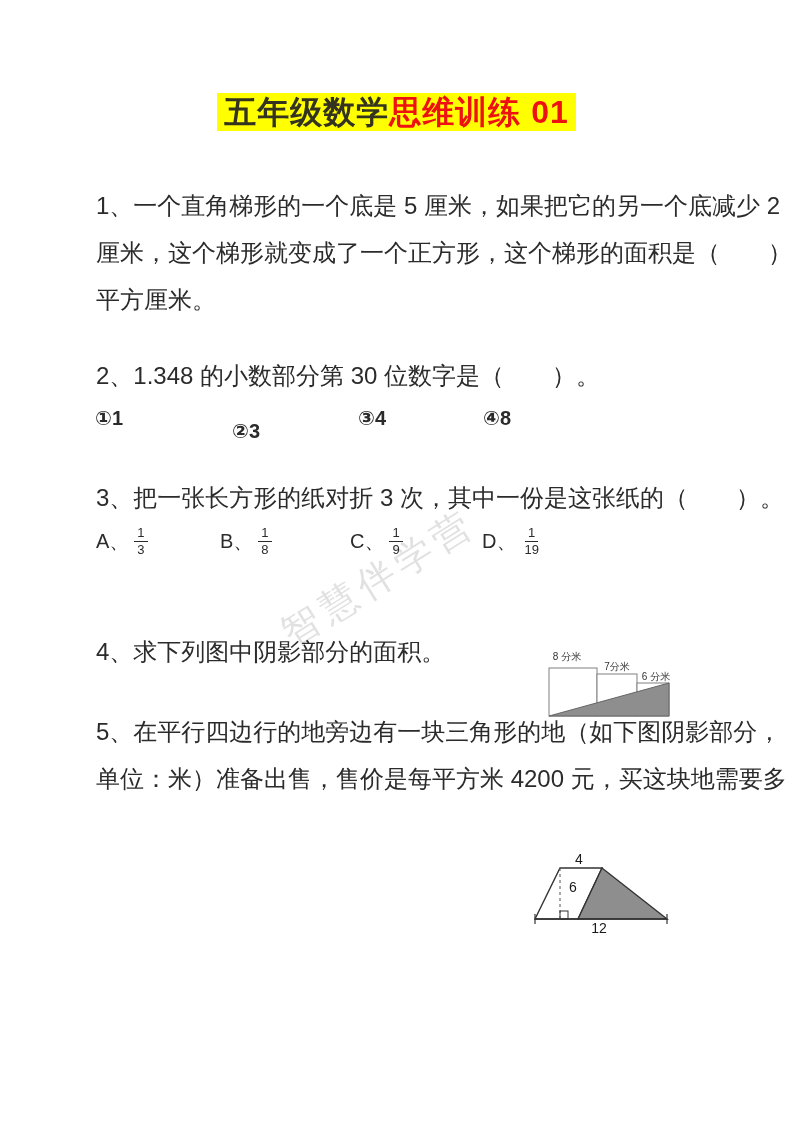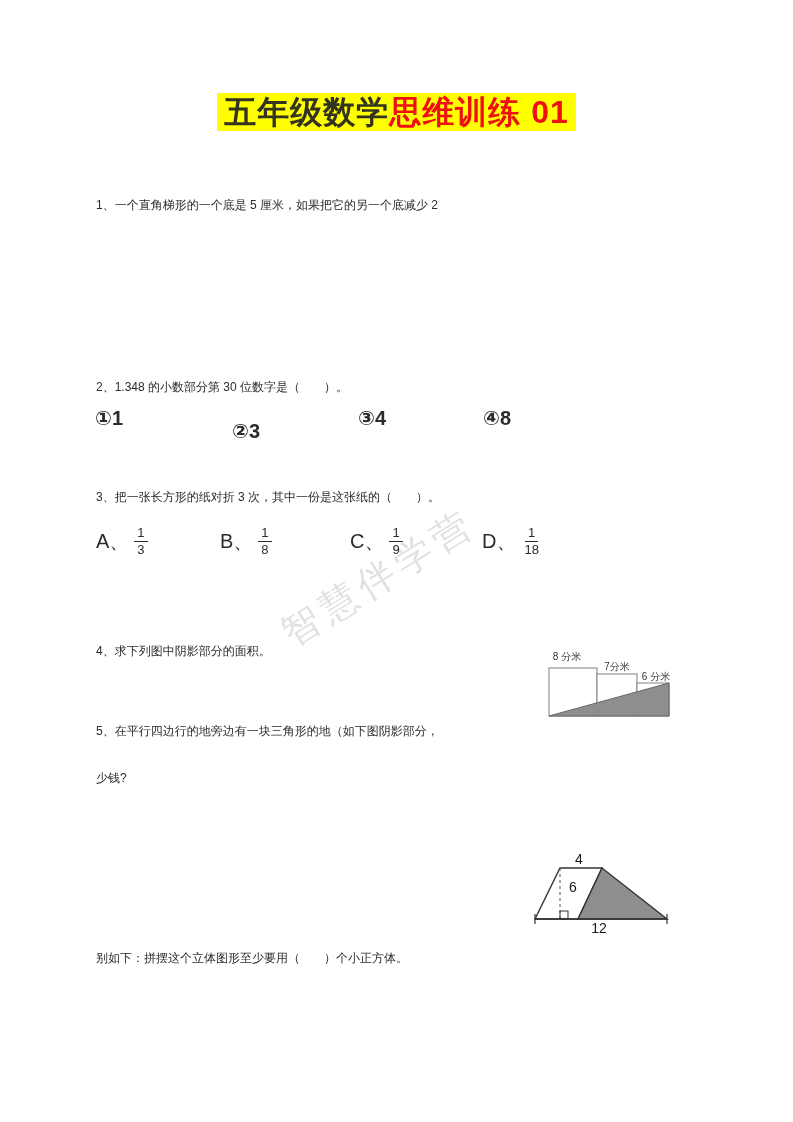--- a/index.html
+++ b/index.html
@@ -47,21 +47,21 @@
     color: rgba(120, 120, 120, 0.22);
     white-space: nowrap;
     pointer-events: none;
   }
 
   
   .q {
     position: absolute;
     left: 96px;
     width: 640px;
-    font-size: 12px;
+    font-size: 24px;
   }
   .line {
     height: 47px;
     line-height: 47px;
     white-space: pre;
   }
 
   
   .opt {
     position: absolute;
@@ -105,24 +105,26 @@
 <div class="page">
 
   <div class="title-wrap">
     <h1 class="title"><span class="t-black">五年级数学</span><span class="t-red">思维训练 01</span></h1>
   </div>
 
   <div class="watermark">智慧伴学营</div>
 
   <section class="q" style="top:182px">
     <div class="line">1、一个直角梯形的一个底是 5 厘米，如果把它的另一个底减少 2</div>
-  </section>
-
-  <section>
-    <div class="q" style="top:364px">
+    <div class="line">厘米，这个梯形就变成了一个正方形，这个梯形的面积是（　　）</div>
+    <div class="line">平方厘米。</div>
+  </section>
+
+  <section>
+    <div class="q" style="top:352px">
       <div class="line">2、1.348 的小数部分第 30 位数字是（　　）。</div>
     </div>
     <span class="opt" style="left:95px;  top:407px">①1</span>
     <span class="opt" style="left:232px; top:420px">②3</span>
     <span class="opt" style="left:358px; top:407px">③4</span>
     <span class="opt" style="left:483px; top:407px">④8</span>
   </section>
 
   <section>
     <div class="q" style="top:474px">
@@ -146,21 +148,21 @@
       <span>C、</span>
       <span class="frac">
         <span class="num">1</span>
         <span class="den">9</span>
       </span>
     </div>
     <div class="q3opt" style="left:482px; top:521px">
       <span>D、</span>
       <span class="frac">
         <span class="num">1</span>
-        <span class="den">18</span>
+        <span class="den">19</span>
       </span>
     </div>
   </section>
 
   <section>
     <div class="q" style="top:628px">
       <div class="line">4、求下列图中阴影部分的面积。</div>
     </div>
     <div class="fig" style="left:540px; top:640px">
       <svg width="140" height="82" viewBox="0 0 140 82">
@@ -171,35 +173,34 @@
         <text x="27" y="20" font-size="10" fill="#333333" text-anchor="middle">8 分米</text>
         <text x="77" y="30" font-size="10" fill="#333333" text-anchor="middle">7分米</text>
         <text x="116" y="40" font-size="10" fill="#333333" text-anchor="middle">6 分米</text>
       </svg>
     </div>
   </section>
 
   <section>
     <div class="q" style="top:708px">
       <div class="line">5、在平行四边行的地旁边有一块三角形的地（如下图阴影部分，</div>
-      <div class="line">少钱?</div>
+      <div class="line">单位：米）准备出售，售价是每平方米 4200 元，买这块地需要多</div>
     </div>
     <div class="fig" style="left:520px; top:845px">
       <svg width="185" height="92" viewBox="0 0 185 92">
         <polygon points="40,23 82,23 58,74 15,74" fill="#ffffff" stroke="#333333" stroke-width="1.4"></polygon>
         <polygon points="82,23 58,74 147,74" fill="#8e8e8e" stroke="#333333" stroke-width="1.4"></polygon>
         <line x1="15" y1="74" x2="147" y2="74" stroke="#333333" stroke-width="1.5"></line>
         <line x1="15" y1="69" x2="15" y2="79" stroke="#333333" stroke-width="1.2"></line>
         <line x1="147" y1="69" x2="147" y2="79" stroke="#333333" stroke-width="1.2"></line>
         <line x1="40" y1="23" x2="40" y2="74" stroke="#555555" stroke-width="1" stroke-dasharray="3,3"></line>
         <rect x="40" y="66" width="8" height="8" fill="none" stroke="#333333" stroke-width="1"></rect>
         <text x="59" y="19" font-size="14" fill="#1a1a1a" text-anchor="middle">4</text>
         <text x="53" y="47" font-size="14" fill="#1a1a1a" text-anchor="middle">6</text>
         <text x="79" y="88" font-size="14" fill="#1a1a1a" text-anchor="middle">12</text>
       </svg>
     </div>
   </section>
 
   <section class="q" style="top:935px">
-    <div class="line">别如下：拼摆这个立体图形至少要用（　　）个小正方体。</div>
   </section>
 
 </div>
 
 </body></html>

